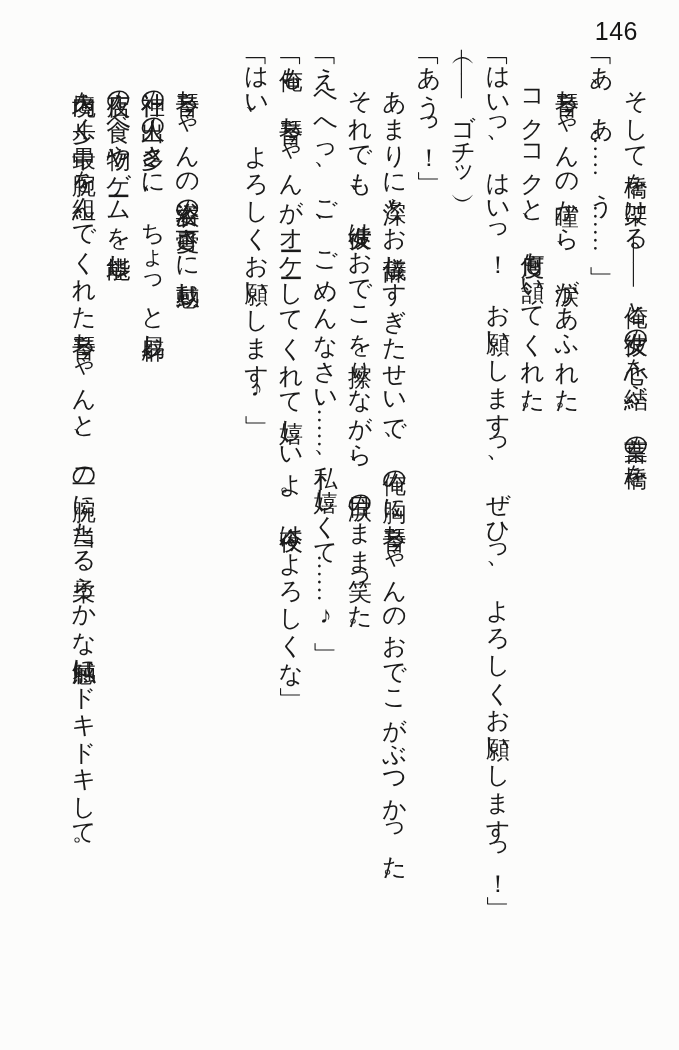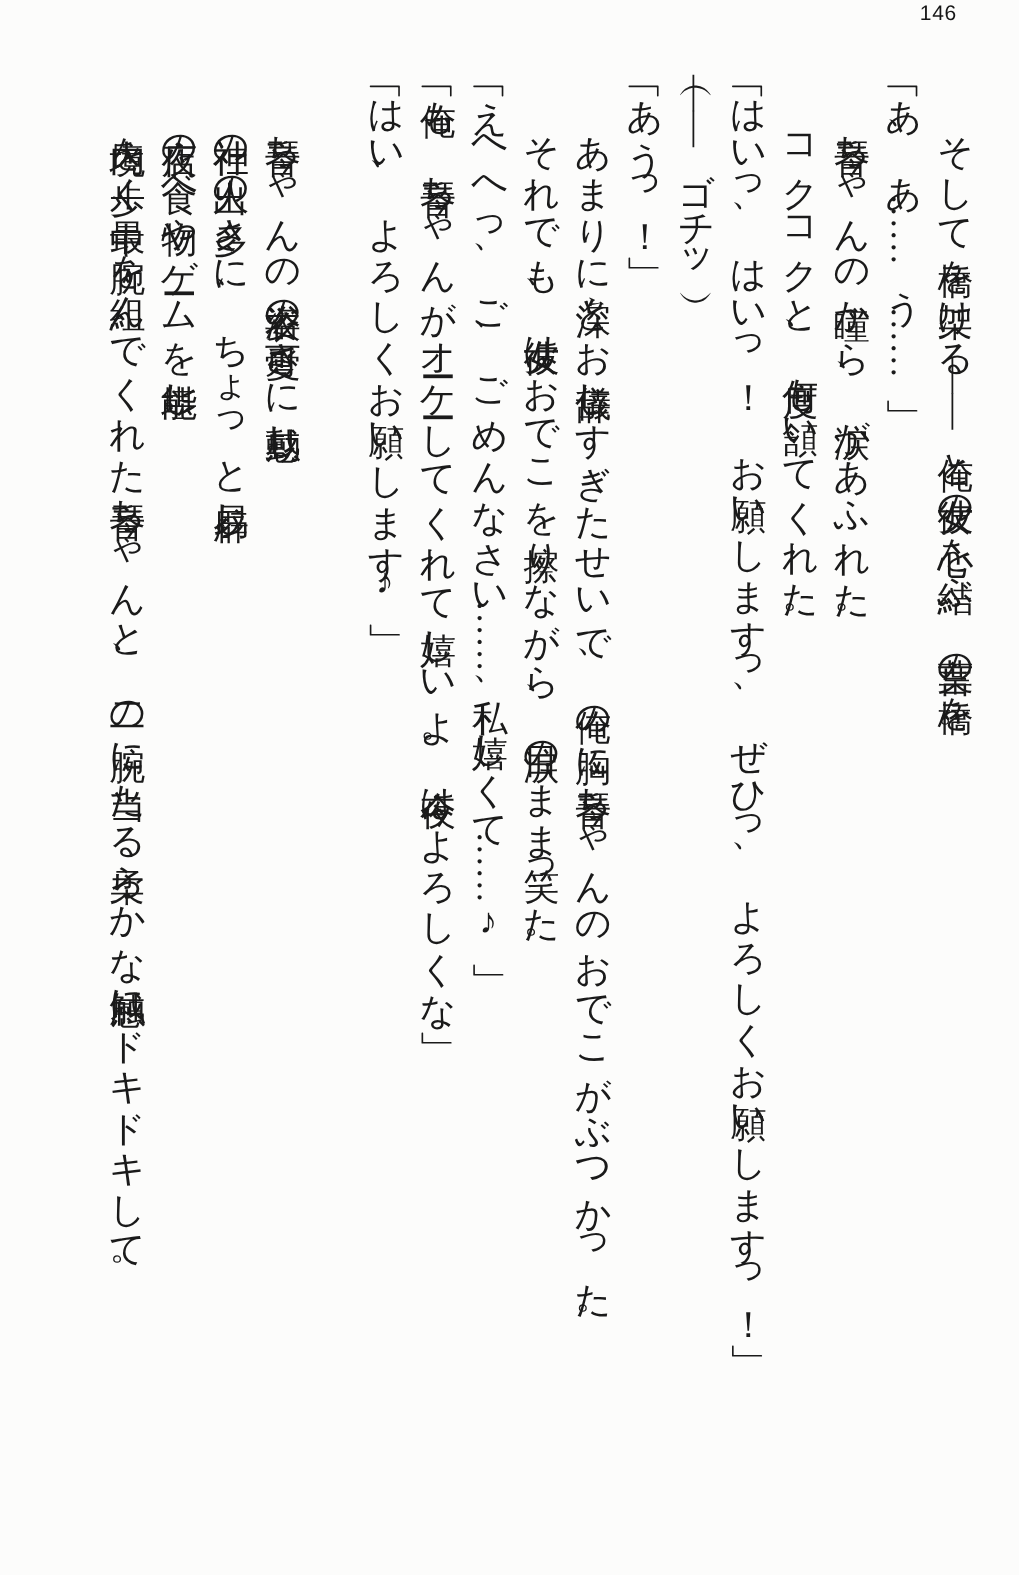--- a/index.html
+++ b/index.html
@@ -11,24 +11,24 @@
     position: relative;
     width: 679px;
     height: 1050px;
     background: #fcfcfb;
     overflow: hidden;
     font-family: "Liberation Serif", "DejaVu Serif", serif;
     color: #1a1a1a;
   }
   .page-number {
     position: absolute;
-    top: 0;
+    top: 17px;
     right: 41px;
     font-family: "Liberation Sans", "DejaVu Sans", sans-serif;
-    font-size: 14px;
+    font-size: 25px;
     font-weight: 500;
     letter-spacing: 0.5px;
     color: #161616;
   }
   .text-block {
     position: absolute;
     top: 50px;
     right: 26px;
     width: 624px;
     height: 966px;

